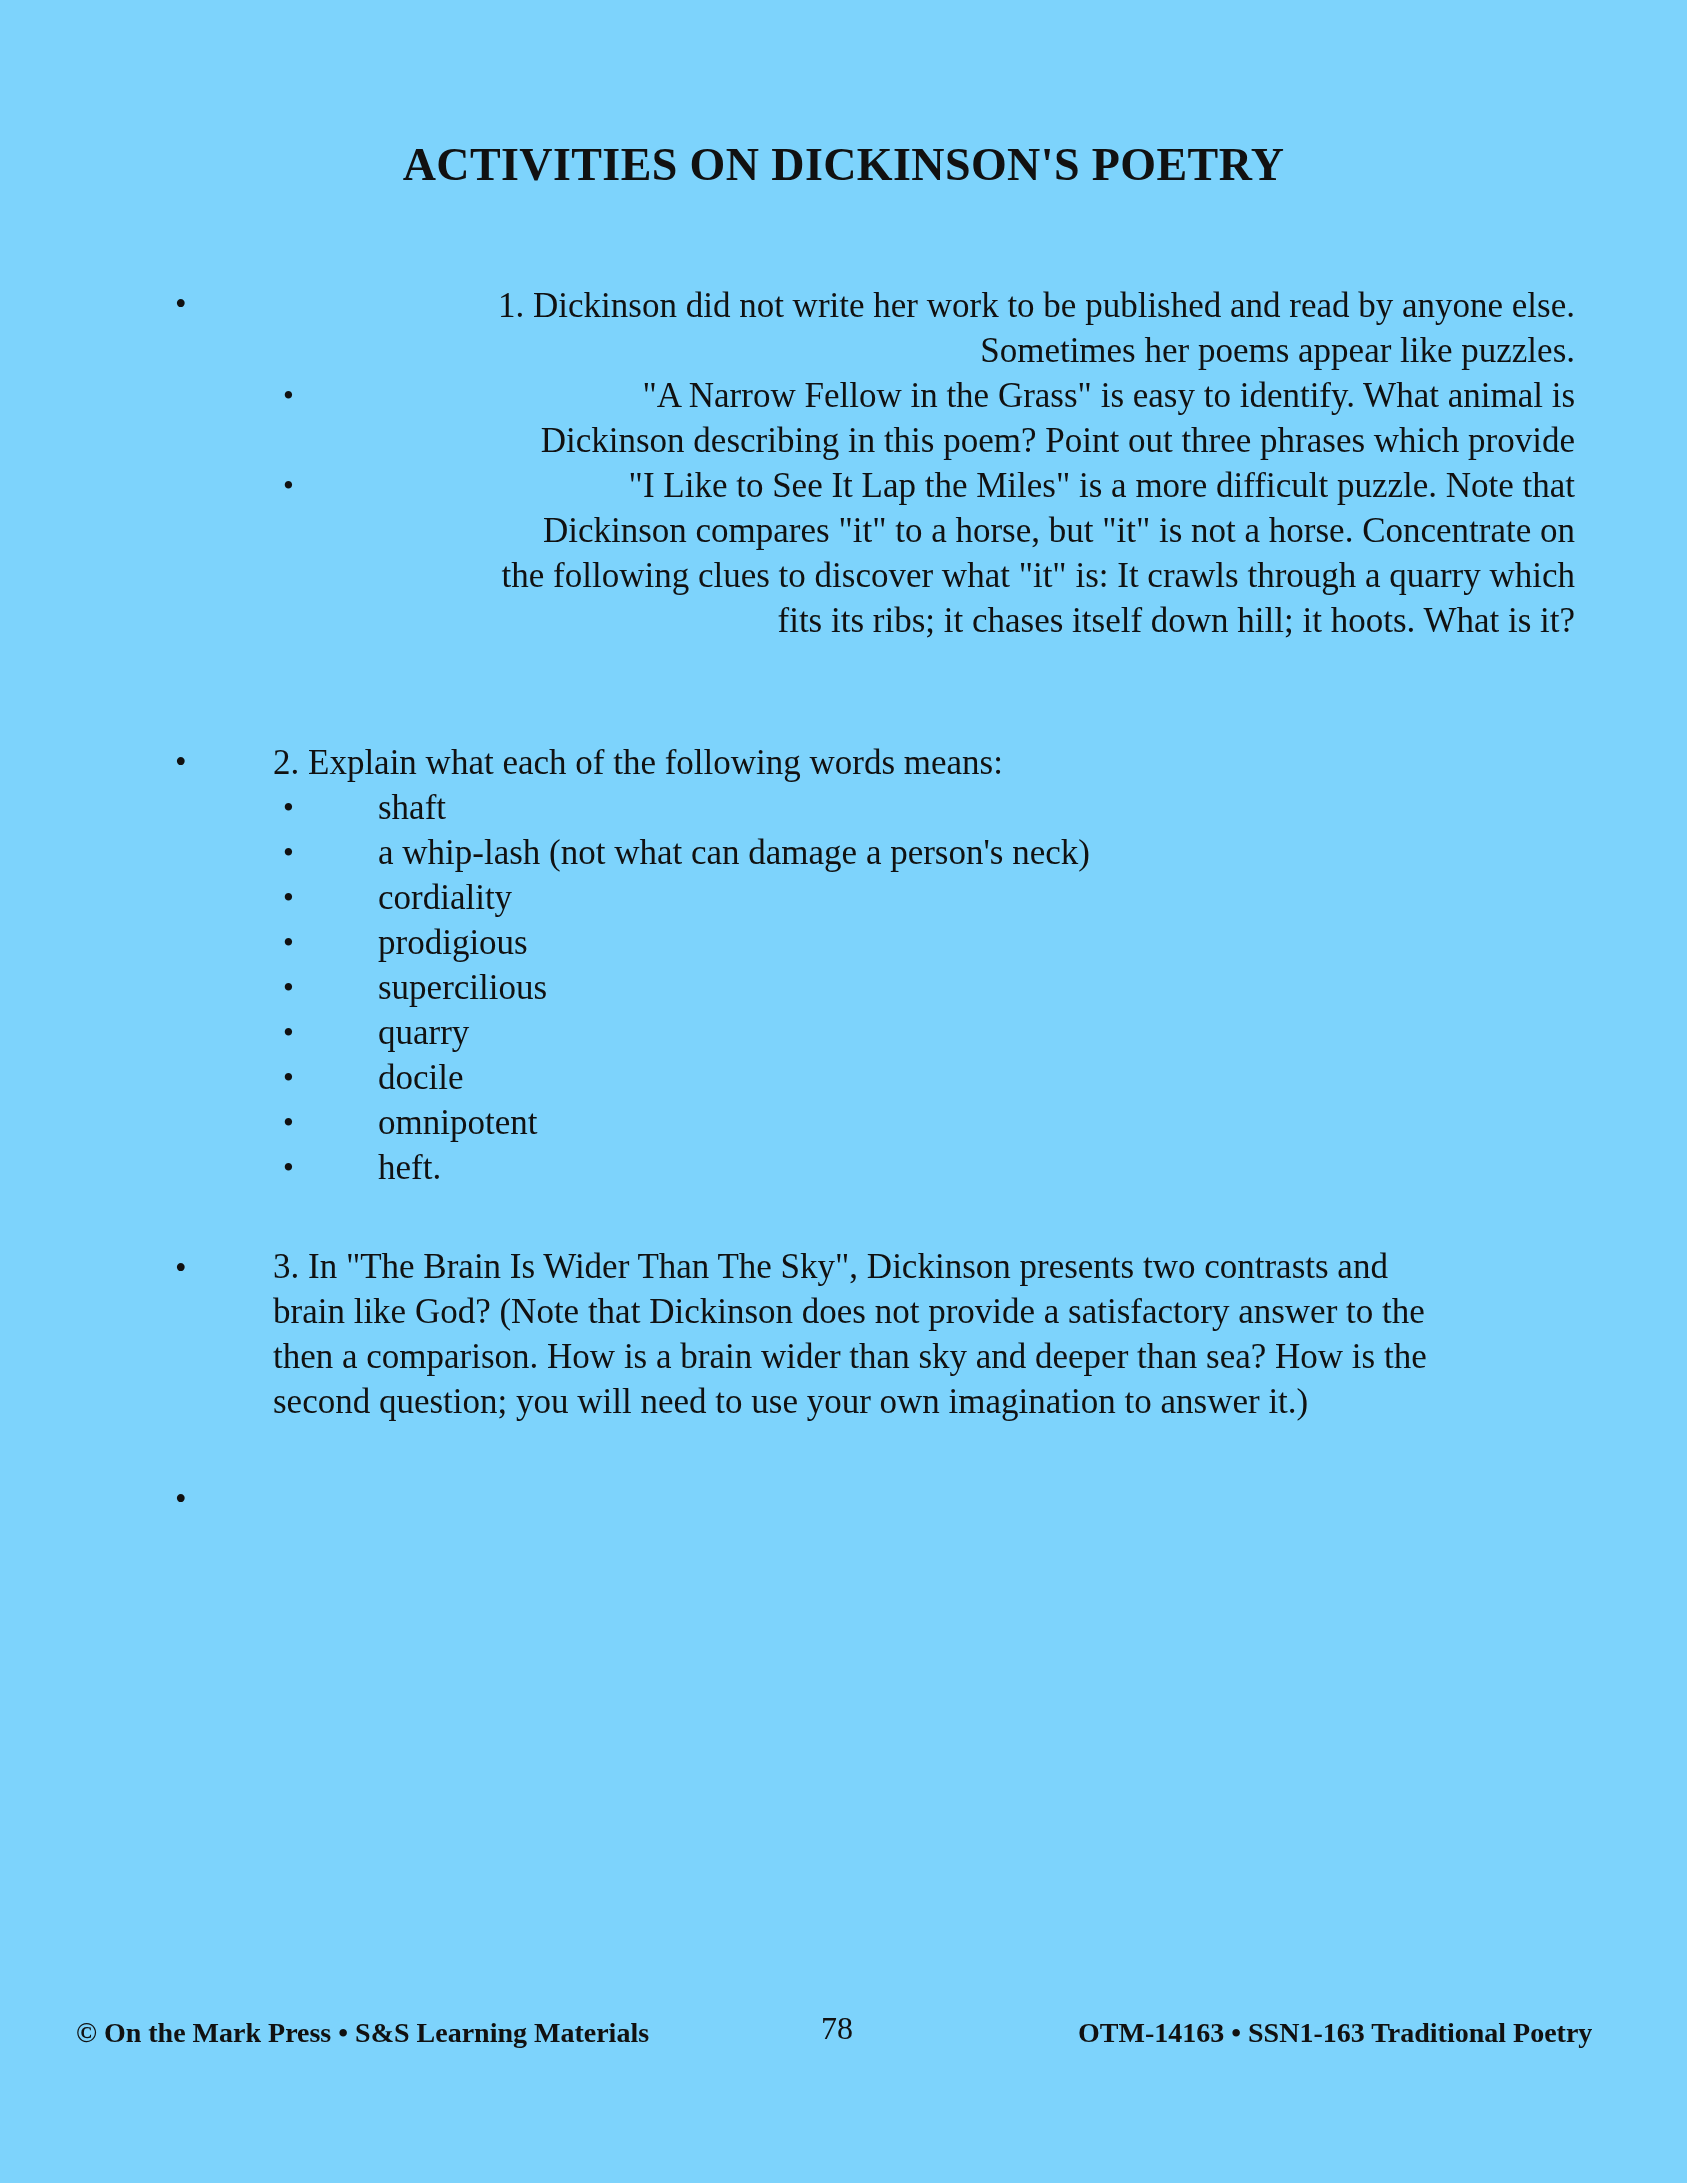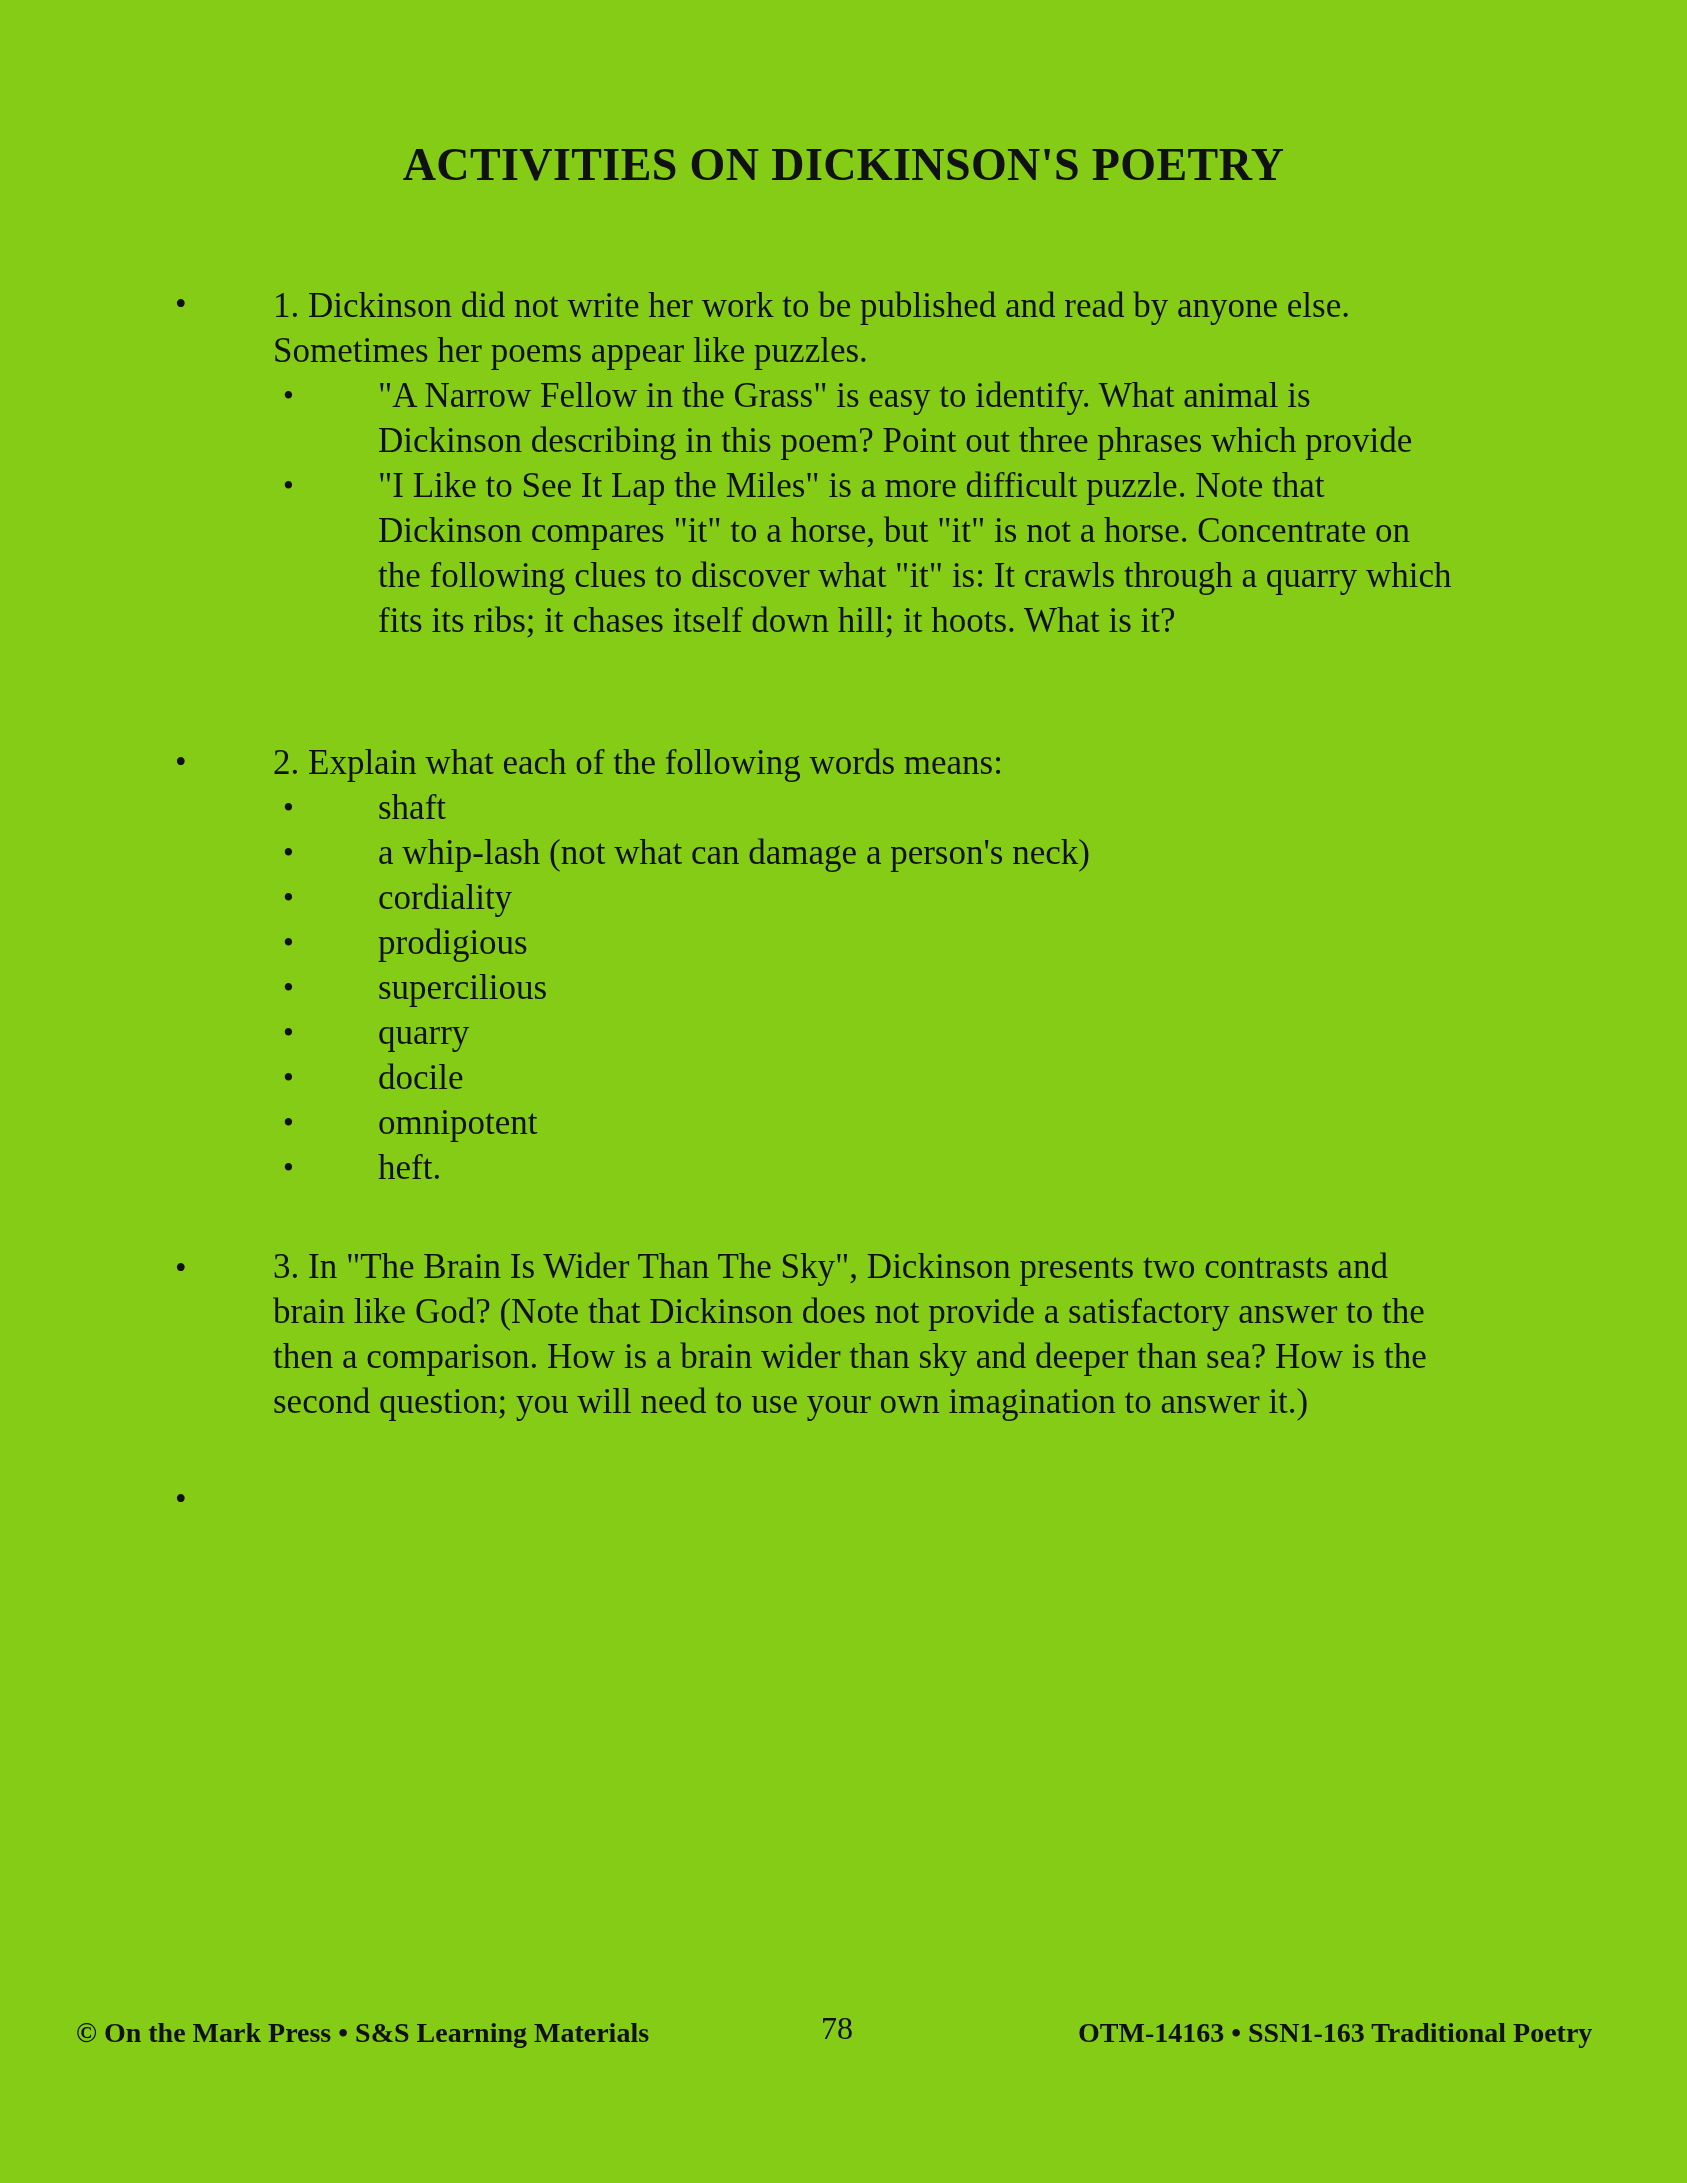--- a/index.html
+++ b/index.html
@@ -1,20 +1,20 @@
 <!DOCTYPE html>
 <html style="font-size:13px"><head>
   <meta charset="utf-8">
   <style>
     html, body { margin: 0; padding: 0; background: #ffffff; }
     body {
       width: 1687px; height: 2183px; position: relative; overflow: hidden;
       font-family: "Liberation Serif", "DejaVu Serif", serif; color: #111;
     }
-    .page { position: absolute; inset: 0; background: #84cc16; }
+    .page { position: absolute; inset: 0; background: #7dd3fc; }
     .title {
       position: absolute; left: 0; width: 1687px; top: 138px;
       text-align: center; font-weight: bold; font-size: 46px; letter-spacing: 0.4px;
     }
     .bullet-top {
       position: absolute; left: 175px; font-size: 33px; line-height: 1;
     }
     .item {
       position: absolute; left: 273px; width: 1302px;
       font-size: 35px; line-height: 45px;
@@ -31,21 +31,21 @@
     .footer.page-num { font-weight: normal; font-size: 32px; top: 2010px; }
   </style>
 </head>
 <body>
 
 <div class="page">
 
   <h1 class="title" style="margin:0;">ACTIVITIES ON DICKINSON'S POETRY</h1>
 
   <span class="bullet-top" style="top:288px;">•</span>
-  <div class="item" style="top:283px;">
+  <div class="item" style="top:283px;text-align:right;">
     <div>1. Dickinson did not write her work to be published and read by anyone else.</div>
     <div>Sometimes her poems appear like puzzles.</div>
     <div class="sub">
       <span class="dot">•</span>
       <div>"A Narrow Fellow in the Grass" is easy to identify.  What animal is</div>
       <div>Dickinson describing in this poem?  Point out three phrases which provide</div>
     </div>
     <div class="sub">
       <span class="dot">•</span>
       <div>"I Like to See It Lap the Miles" is a more difficult puzzle.  Note that</div>

